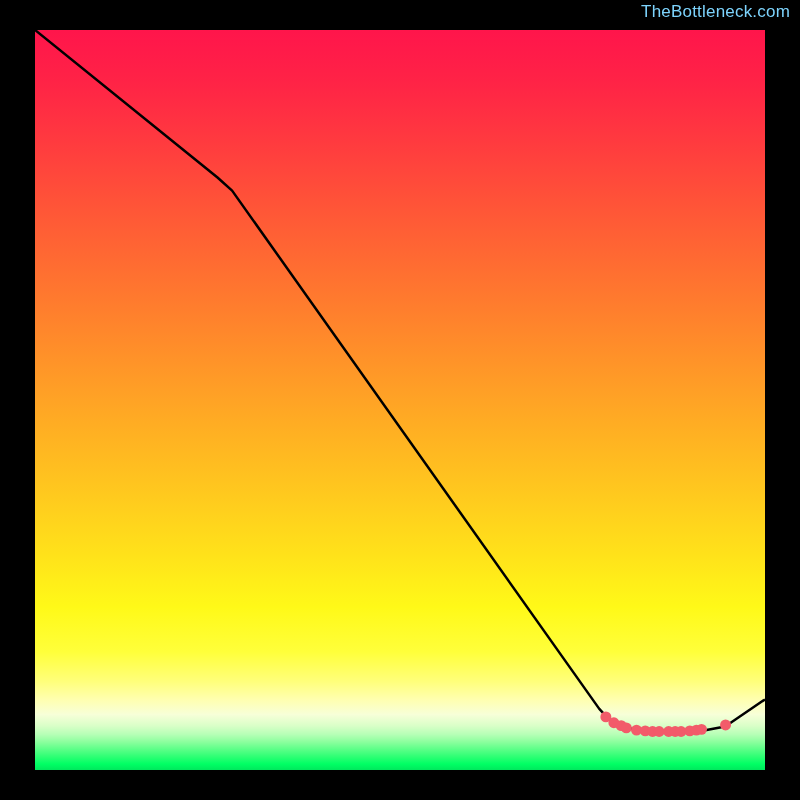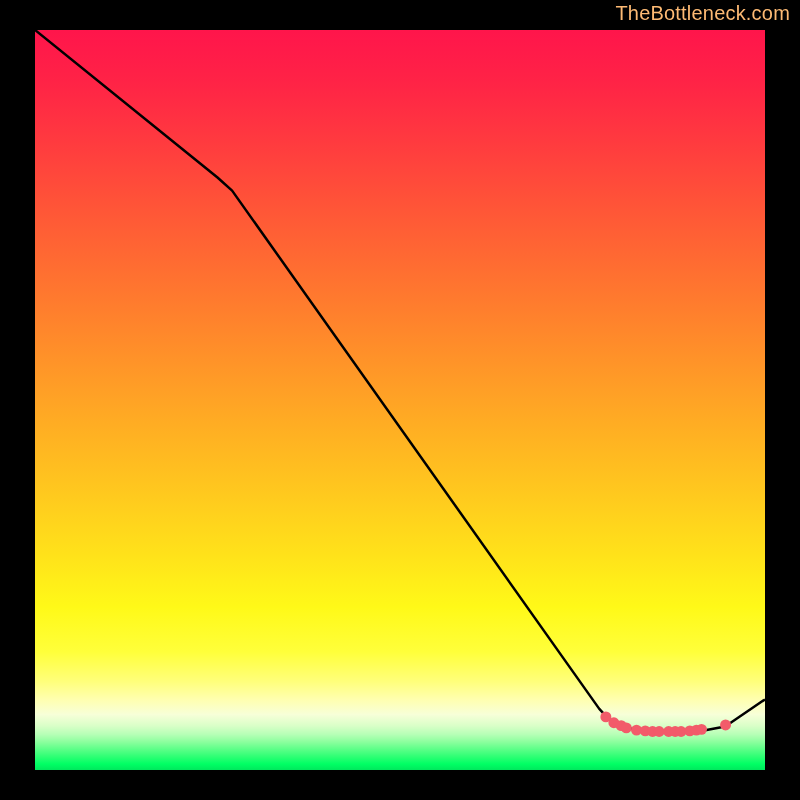--- a/index.html
+++ b/index.html
@@ -14,22 +14,22 @@
   .frame {
     position: relative;
     width: 800px;
     height: 800px;
     background: #000;
   }
   .attribution {
     position: absolute;
     top: 2px;
     right: 10px;
-    color: #fdba74;
-    font-size: 20px;
+    color: #7dd3fc;
+    font-size: 17px;
     font-weight: 500;
     letter-spacing: 0.2px;
     z-index: 5;
   }
   .plot {
     position: absolute;
     left: 35px;
     top: 30px;
     width: 730px;
     height: 740px;

